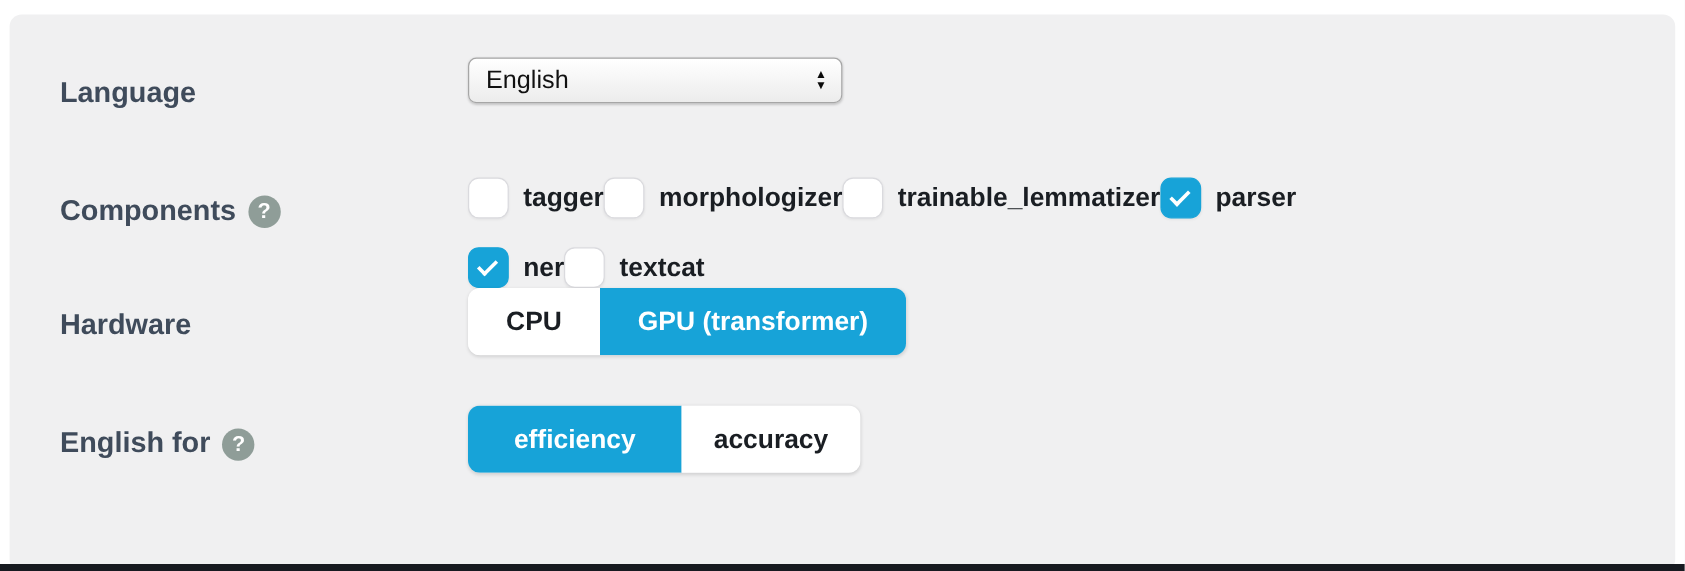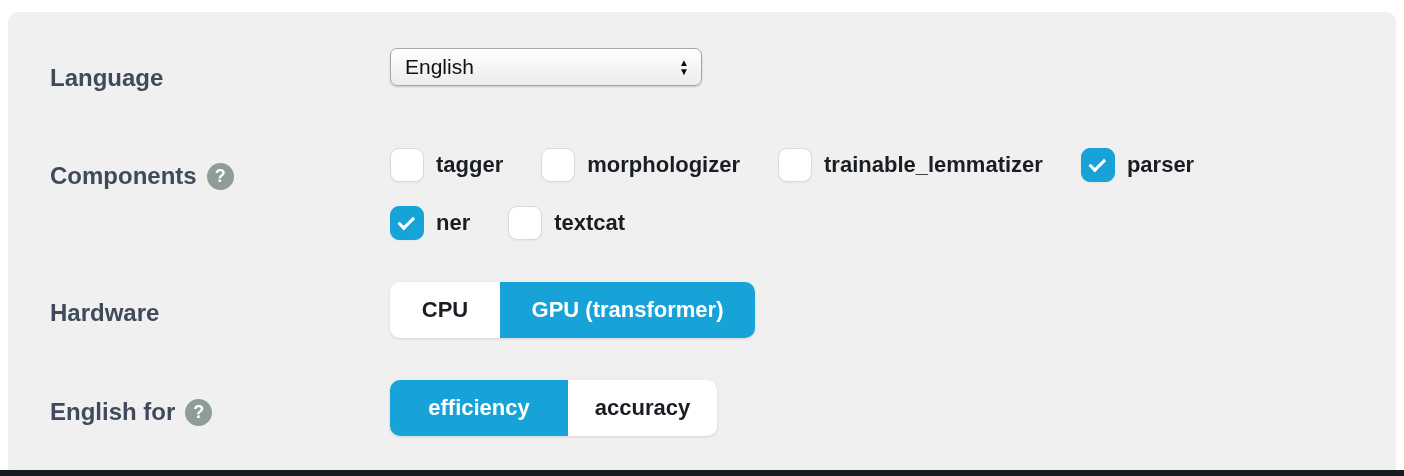--- a/index.html
+++ b/index.html
@@ -13,21 +13,21 @@
     position:absolute;
     left:8px; top:12px;
     width:1388px; height:464px;
     background:#f0f0f1;
     border-radius:10px;
     padding-top:36px;
     padding-left:42px;
   }
   .row { display:flex; align-items:flex-start; }
   .row-language   { margin-bottom:56px; }
-  .row-components { margin-bottom:42px; }
+  .row-components { }
   .row-hardware   { margin-bottom:42px; }
   .row-label {
     flex:none;
     width:340px;
     padding-top:16px;
     font-size:24px;
     font-weight:bold;
     color:#3f4b5b;
     display:flex;
     align-items:flex-end;
@@ -61,21 +61,21 @@
     padding:0 12px 0 14px;
     cursor:pointer;
   }
   .select-value { flex:1; font-size:21px; color:#111111; }
   .select-arrows {
     display:flex; flex-direction:column; align-items:center;
     font-size:10px; line-height:9px; color:#0a0a0a;
   }
   
   .check-rows { display:flex; flex-direction:column; gap:24px; padding-top:0; }
-  .check-row { display:flex; gap:38px; }
+  .check-row { display:flex; }
   .check-item { display:flex; align-items:center; cursor:pointer; }
   .box {
     flex:none;
     width:34px; height:34px;
     border-radius:9px;
     background:#ffffff;
     border:1px solid #dadade;
     box-shadow:0 1px 2px rgba(0,0,0,0.05);
     display:flex; align-items:center; justify-content:center;
   }

